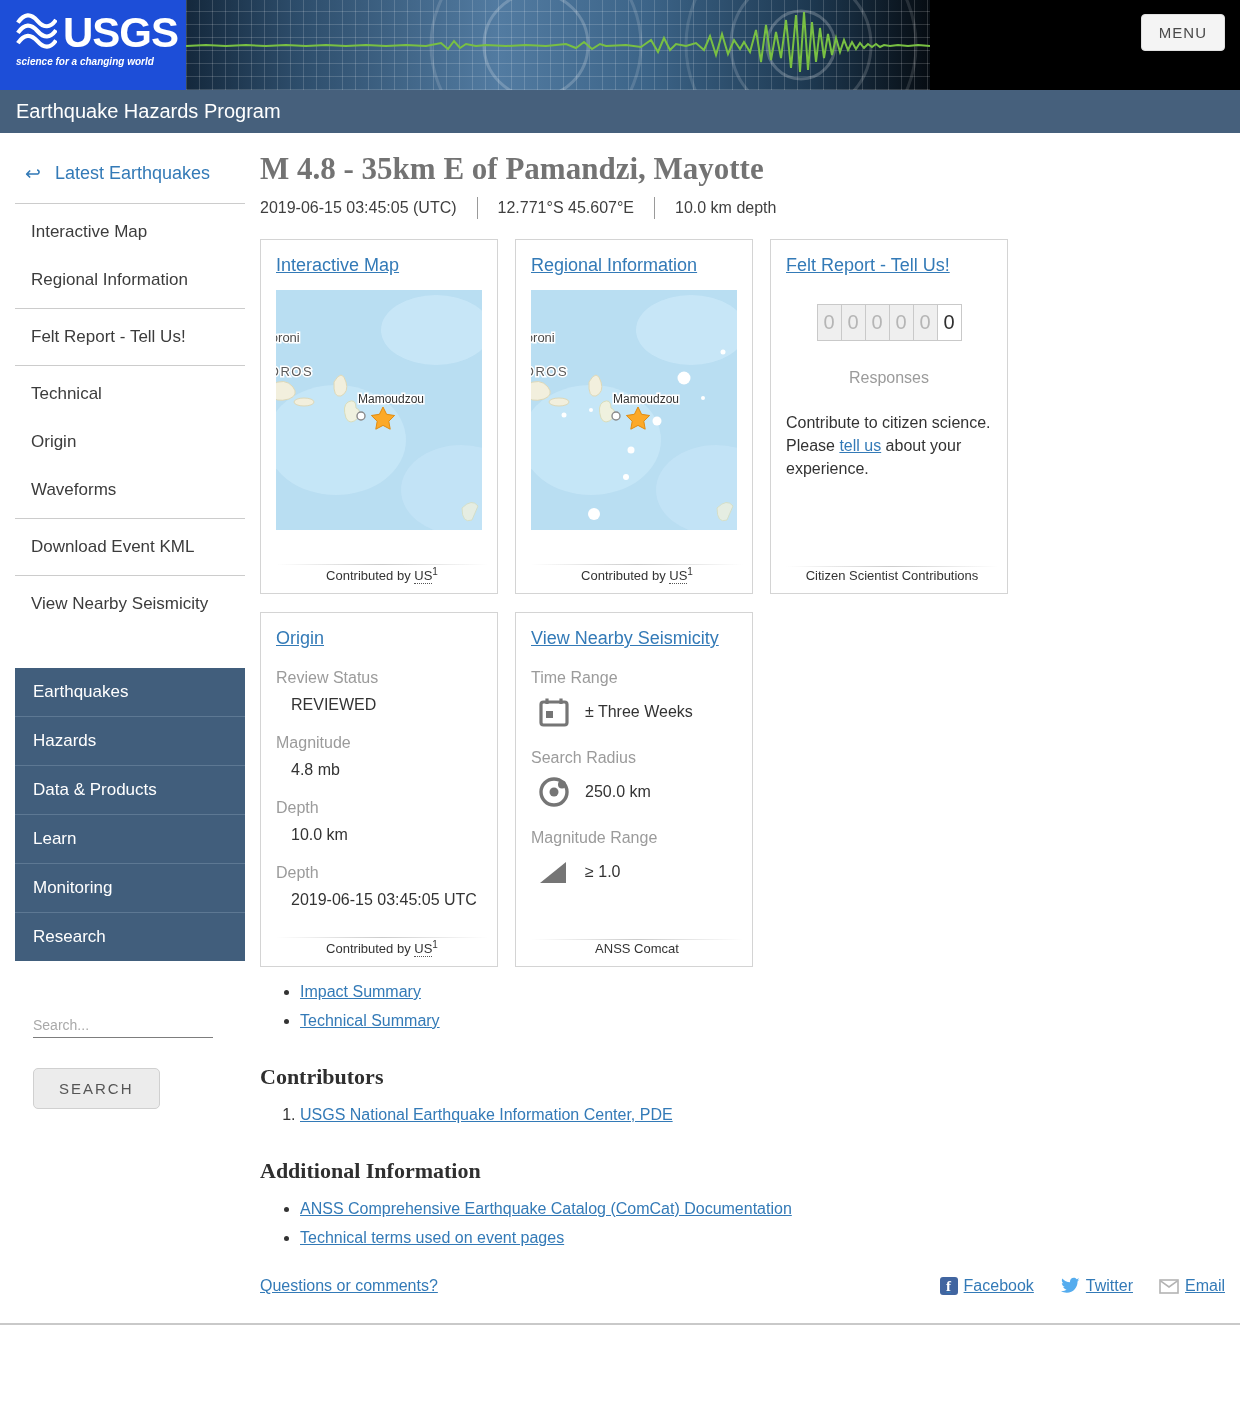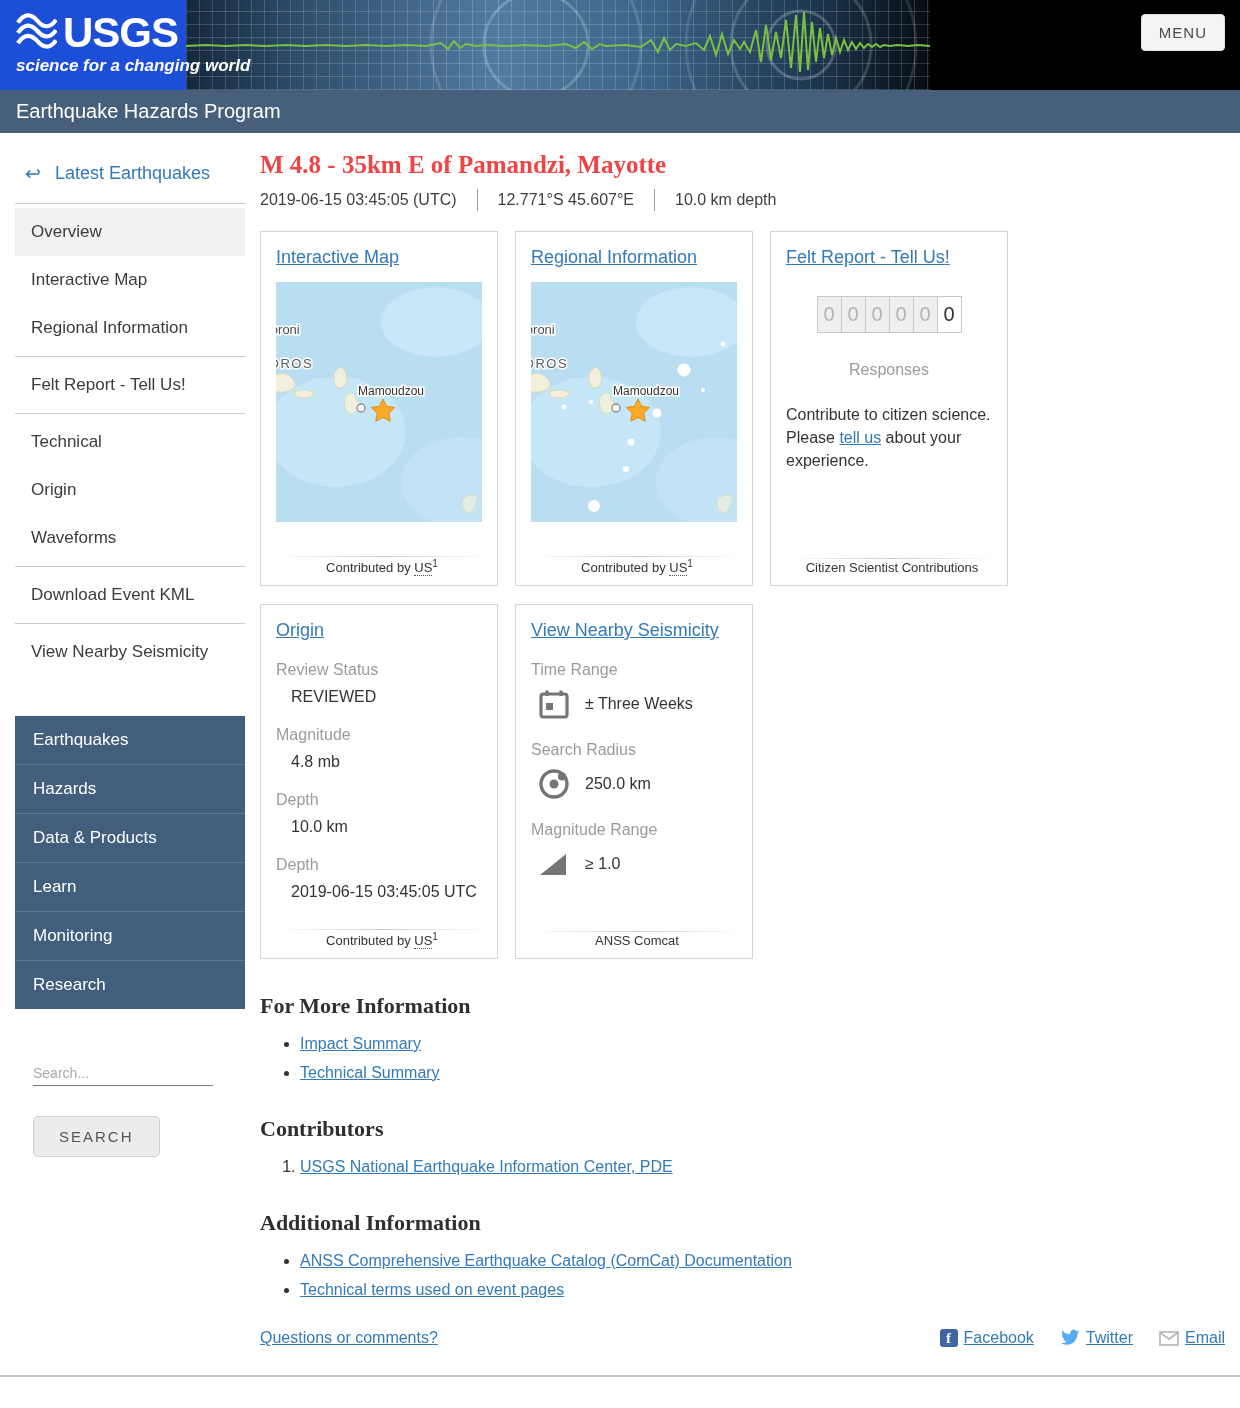--- a/index.html
+++ b/index.html
@@ -9,21 +9,21 @@
     -webkit-font-smoothing:antialiased;
   }
   a { color:#337ab7; text-decoration:underline; cursor:pointer; }
 
   
   .site-header { position:relative; height:90px; background:#000; overflow:hidden; }
   .logo-block { position:absolute; left:0; top:0; width:186px; height:90px; background:#1d4ed8; padding:10px 8px 0 16px; z-index:3; }
   .logo-row { display:flex; align-items:flex-end; gap:6px; }
   .logo-waves { width:44px; height:42px; }
   .logo-text { color:#fff; font-size:42px; font-weight:bold; letter-spacing:-1px; line-height:0.9; }
-  .logo-tagline { color:#fff; font-style:italic; font-weight:bold; font-size:17px; margin-top:4px; white-space:nowrap; }
+  .logo-tagline { color:#fff; font-style:italic; font-weight:bold; font-size:10px; margin-top:4px; white-space:nowrap; }
   .banner { position:absolute; left:186px; top:0; width:744px; height:90px;
     background:
       repeating-linear-gradient(90deg, rgba(255,255,255,.16) 0 1px, transparent 1px 13px),
       repeating-linear-gradient(0deg, rgba(255,255,255,.16) 0 1px, transparent 1px 13px),
       linear-gradient(90deg,#14283c 0%,#2d4d6b 15%,#527ba1 42%,#3c6488 62%,#1d3850 84%,#060c12 100%);
   }
   .banner svg { position:absolute; left:0; top:0; }
   .menu-btn { position:absolute; right:15px; top:14px; background:#f4f4f4; border:1px solid #e0e0e0;
     border-radius:4px; color:#4a4a4a; font-size:15px; letter-spacing:1px; padding:9px 17px; cursor:pointer;
     font-family:"Liberation Sans", sans-serif; z-index:4; }
@@ -47,21 +47,21 @@
   .blue-nav .nav-item:last-child { border-bottom:none; }
   .search-wrap { margin:52px 0 0 18px; }
   .search-input { width:180px; border:none; border-bottom:1px solid #7d7d7d; font-size:14px; padding:4px 0;
     color:#333; outline:none; font-family:"Liberation Sans", sans-serif; background:transparent; }
   .search-input::placeholder { color:#a9a9a9; }
   .search-btn { margin:30px 0 0 18px; background:#ececec; border:1px solid #d0d0d0; border-radius:5px;
     font-size:15px; letter-spacing:2px; color:#555; padding:11px 25px; cursor:pointer;
     font-family:"Liberation Sans", sans-serif; }
 
   
-  .event-title { font-family:"Liberation Serif", serif; font-size:25px; font-weight:bold; color:#ef4444; margin:4px 0 10px; }
+  .event-title { font-family:"Liberation Serif", serif; font-size:31px; font-weight:bold; color:#737373; margin:4px 0 10px; }
   .event-meta { font-size:16px; color:#3f3f3f; display:flex; align-items:center; margin-bottom:20px; }
   .event-meta span { padding:0 20px; line-height:22px; }
   .event-meta span:first-child { padding-left:0;text-align:right; }
   .event-meta span + span { border-left:1px solid #9a9a9a; }
 
   
   .cards { display:grid; grid-template-columns:repeat(3,238px); column-gap:17px; row-gap:18px; }
   .card { position:relative; border:1px solid #d4d4d4; background:#fff; height:355px; padding:15px; }
   .card-title { font-size:18px; }
   .card-footer { position:absolute; left:15px; right:9px; bottom:10px; text-align:center; font-size:13px; color:#333; padding-top:2px; }
@@ -134,21 +134,20 @@
 </div>
 
 <div class="page">
 
   <nav class="sidebar">
     <div class="back-link">
       <span class="back-arrow">↩</span>
       <a>Latest Earthquakes</a>
     </div>
     <hr class="side-divider">
-    <a class="side-item active">Overview</a>
     <a class="side-item">Interactive Map</a>
     <a class="side-item">Regional Information</a>
     <hr class="side-divider">
     <a class="side-item">Felt Report - Tell Us!</a>
     <hr class="side-divider">
     <a class="side-item">Technical</a>
     <a class="side-item">Origin</a>
     <a class="side-item">Waveforms</a>
     <hr class="side-divider">
     <a class="side-item">Download Event KML</a>
@@ -296,21 +295,20 @@
         <div class="icon-row">
           <svg class="gicon" viewBox="0 0 34 34">
             <path d="M3 28 L29 28 L29 7 Z" fill="#757575"></path>
           </svg>
           <span class="val">≥ 1.0</span>
         </div>
         <div class="card-footer">ANSS Comcat</div>
       </section>
     </div>
 
-    <h2 class="section-h">For More Information</h2>
     <ul class="link-list">
       <li><a>Impact Summary</a></li>
       <li><a>Technical Summary</a></li>
     </ul>
 
     <h2 class="section-h">Contributors</h2>
     <ol class="link-list">
       <li><a>USGS National Earthquake Information Center, PDE</a></li>
     </ol>
 

